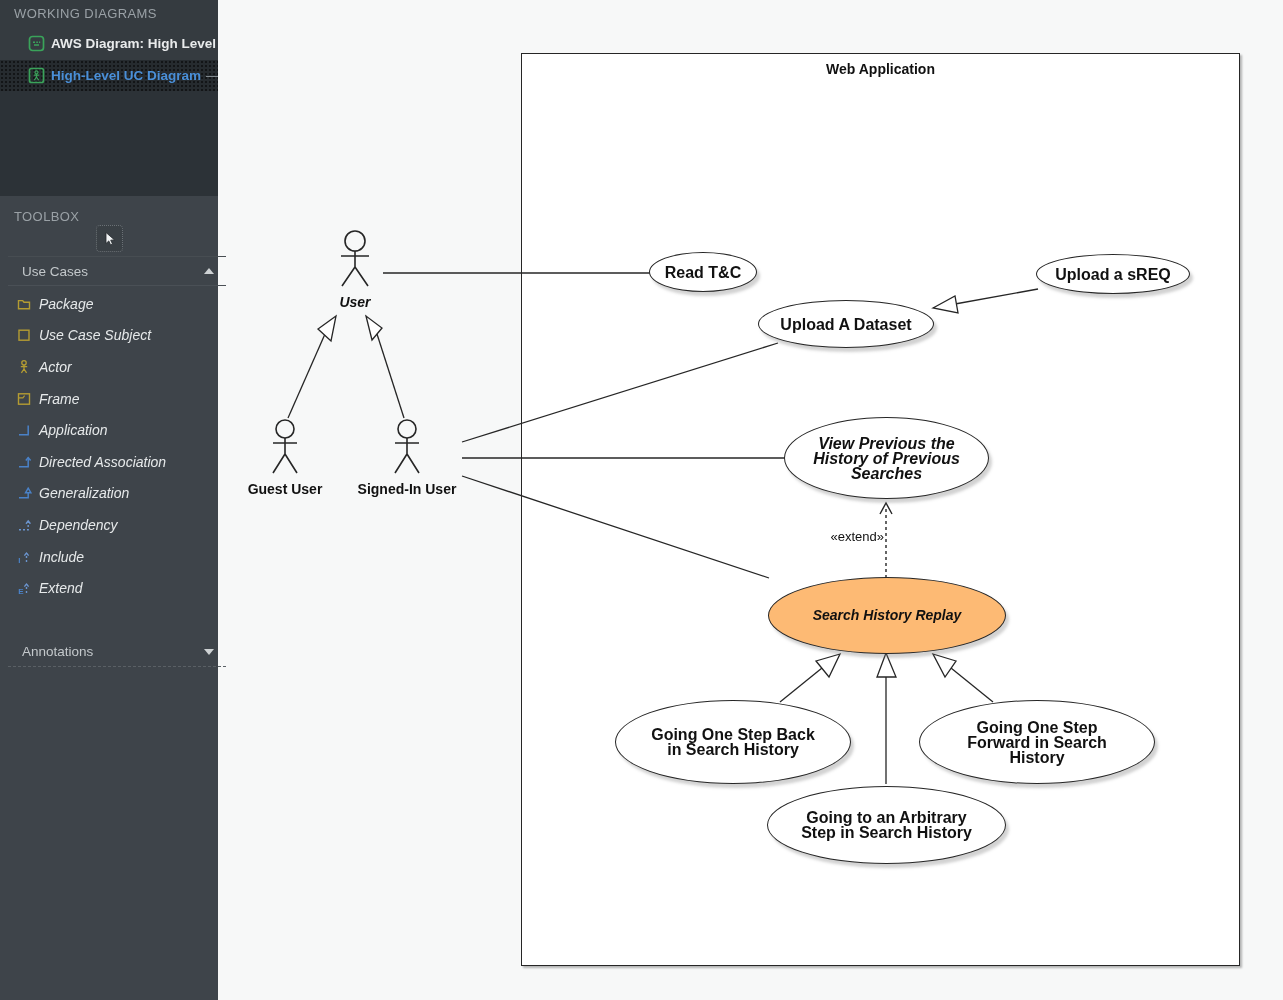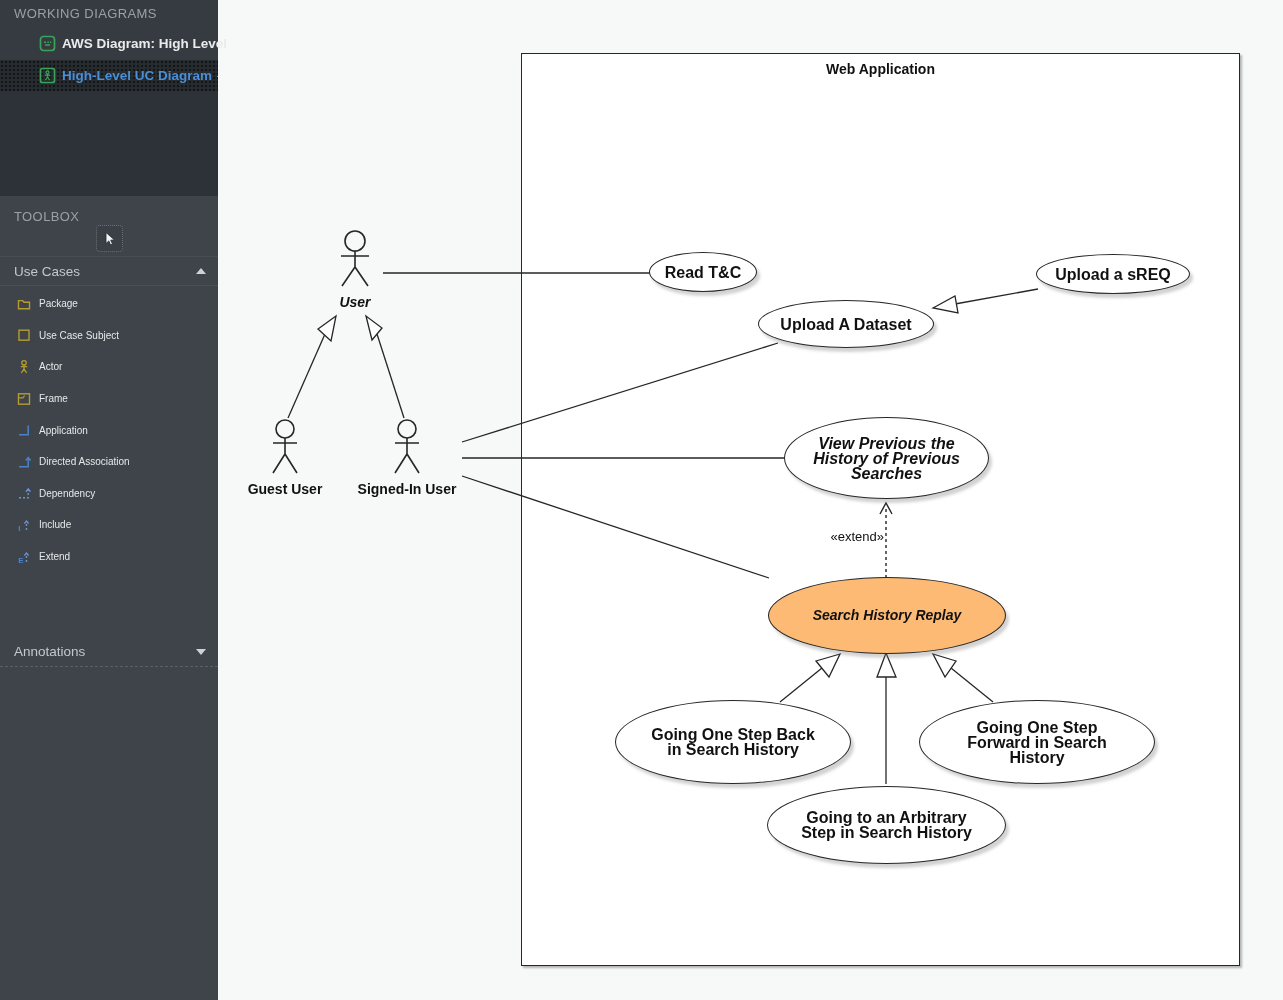--- a/index.html
+++ b/index.html
@@ -4,43 +4,43 @@
 <style>
   * { margin:0; padding:0; box-sizing:border-box; }
   html,body { width:1283px; height:1000px; overflow:hidden; }
   body { font-family:"Liberation Sans","DejaVu Sans",sans-serif; }
   .page { position:relative; width:1283px; height:1000px; background:#f7f8f8; overflow:hidden; }
 
   
   .sidebar { position:absolute; left:0; top:0; width:218px; height:1000px; background:#bef264; z-index:30; }
   .wd-top { position:absolute; left:0; top:0; width:218px; height:91px; background:#353b40; }
   .wd-header { position:absolute; left:14px; top:6px; font-size:13px; font-weight:500; color:#9aa1a6; letter-spacing:.4px; }
-  .wd-row { position:absolute; left:0; width:218px; height:31px; display:flex; align-items:center; padding-left:39px; cursor:pointer; }
+  .wd-row { position:absolute; left:0; width:218px; height:31px; display:flex; align-items:center; padding-left:28px; cursor:pointer; }
   .wd-row .doc-icon { flex:0 0 17px; height:17px; margin-right:6px; }
   .wd-row .wd-label { font-size:13.5px; font-weight:600; color:#e9ebec; white-space:nowrap; }
   .wd-row .wd-suffix { font-size:12px; color:#8f979c; margin-left:5px; white-space:nowrap; overflow:hidden; }
   .wd-row.selected { background-color:#262b2f;
      background-image:radial-gradient(rgba(0,0,0,.5) 1px, transparent 1.2px);
      background-size:4px 4px; }
   .wd-row.selected .wd-label { color:#4a8fd8; }
   .wd-empty { position:absolute; left:0; top:91px; width:218px; height:105px; background:#2c3237; }
 
   .toolbox { position:absolute; left:0; top:196px; width:218px; height:804px; background:#3e444a; }
   .tb-header { position:absolute; left:14px; top:13px; font-size:13px; font-weight:500; color:#9aa1a6; letter-spacing:.4px; }
   .pointer-btn { position:absolute; left:96px; top:29px; width:27px; height:27px; border:1px dotted #6b7176;
      border-radius:4px; background:#3a4045; display:flex; align-items:center; justify-content:center; cursor:pointer; }
-  .tb-group { position:absolute; left:0; width:218px; height:30px; display:flex; align-items:center;
+  .tb-group { position:absolute; left:8px; width:218px; height:30px; display:flex; align-items:center;
      padding:0 12px 0 14px; border-top:1px solid #474d52; border-bottom:1px solid #4a5056; cursor:pointer; }
   .tb-group .tb-group-label { font-size:13.5px; color:#c3c8cb; flex:1; }
   .tri-up { width:0; height:0; border-left:5px solid transparent; border-right:5px solid transparent; border-bottom:6px solid #ced2d4; }
   .tri-down { width:0; height:0; border-left:5px solid transparent; border-right:5px solid transparent; border-top:6px solid #ced2d4; }
   .tools { position:absolute; left:0; top:92px; width:218px; }
   .tool-row { display:flex; align-items:center; height:31.6px; padding-left:16px; cursor:pointer; }
   .tool-row svg { flex:0 0 16px; height:16px; margin-right:7px; }
-  .tool-label { font-size:10px; color:#e6e9ea; }
+  .tool-label { font-size:14px; color:#e6e9ea;font-style:italic; }
   .tb-annotations { top:441px; border-top:none; border-bottom:1px dashed #5a6065; }
   .subject-box { position:absolute; left:521px; top:53px; width:719px; height:913px; background:#ffffff;
      border:1.5px solid #262626; box-shadow:2px 2px 2px rgba(0,0,0,.28); z-index:1; }
   .subject-title { position:absolute; left:0; top:7px; width:100%; text-align:center;
      font-size:14px; font-weight:bold; color:#111; }
   .connectors { position:absolute; left:0; top:0; width:1283px; height:1000px; z-index:2; pointer-events:none; }
   .connectors g { pointer-events:all; }
 
   .uc { position:absolute; border:1.4px solid #262626; border-radius:50%; background:#ffffff;
      box-shadow:3px 4px 3px rgba(125,125,125,.35); display:flex; align-items:center; justify-content:center;
@@ -139,20 +139,27 @@
         </div>
 
         <div class="tool-row">
           <svg viewBox="0 0 16 16">
             <polyline points="3,12.8 12.2,12.8 12.2,3.6" fill="none" stroke="#4a82c8" stroke-width="1.5"></polyline>
             <path d="M9.8 6.4 L12.2 3.6 L14.6 6.4" fill="none" stroke="#4a82c8" stroke-width="1.5"></path>
           </svg>
           <span class="tool-label">Directed Association</span>
         </div>
 
+        <div class="tool-row">
+          <svg viewBox="0 0 16 16">
+            <polyline points="3,12.8 12.2,12.8 12.2,7.8" fill="none" stroke="#4a82c8" stroke-width="1.5"></polyline>
+            <polygon points="12.2,3.2 9.5,7.8 14.9,7.8" fill="none" stroke="#4a82c8" stroke-width="1.4"></polygon>
+          </svg>
+          <span class="tool-label">Generalization</span>
+        </div>
 
         <div class="tool-row">
           <svg viewBox="0 0 16 16">
             <polyline points="3,12.8 12.2,12.8 12.2,4.2" fill="none" stroke="#6b95cf" stroke-width="1.4" stroke-dasharray="2,2"></polyline>
             <path d="M10 6.8 L12.2 4 L14.4 6.8" fill="none" stroke="#6b95cf" stroke-width="1.4"></path>
           </svg>
           <span class="tool-label">Dependency</span>
         </div>
 
         <div class="tool-row">

